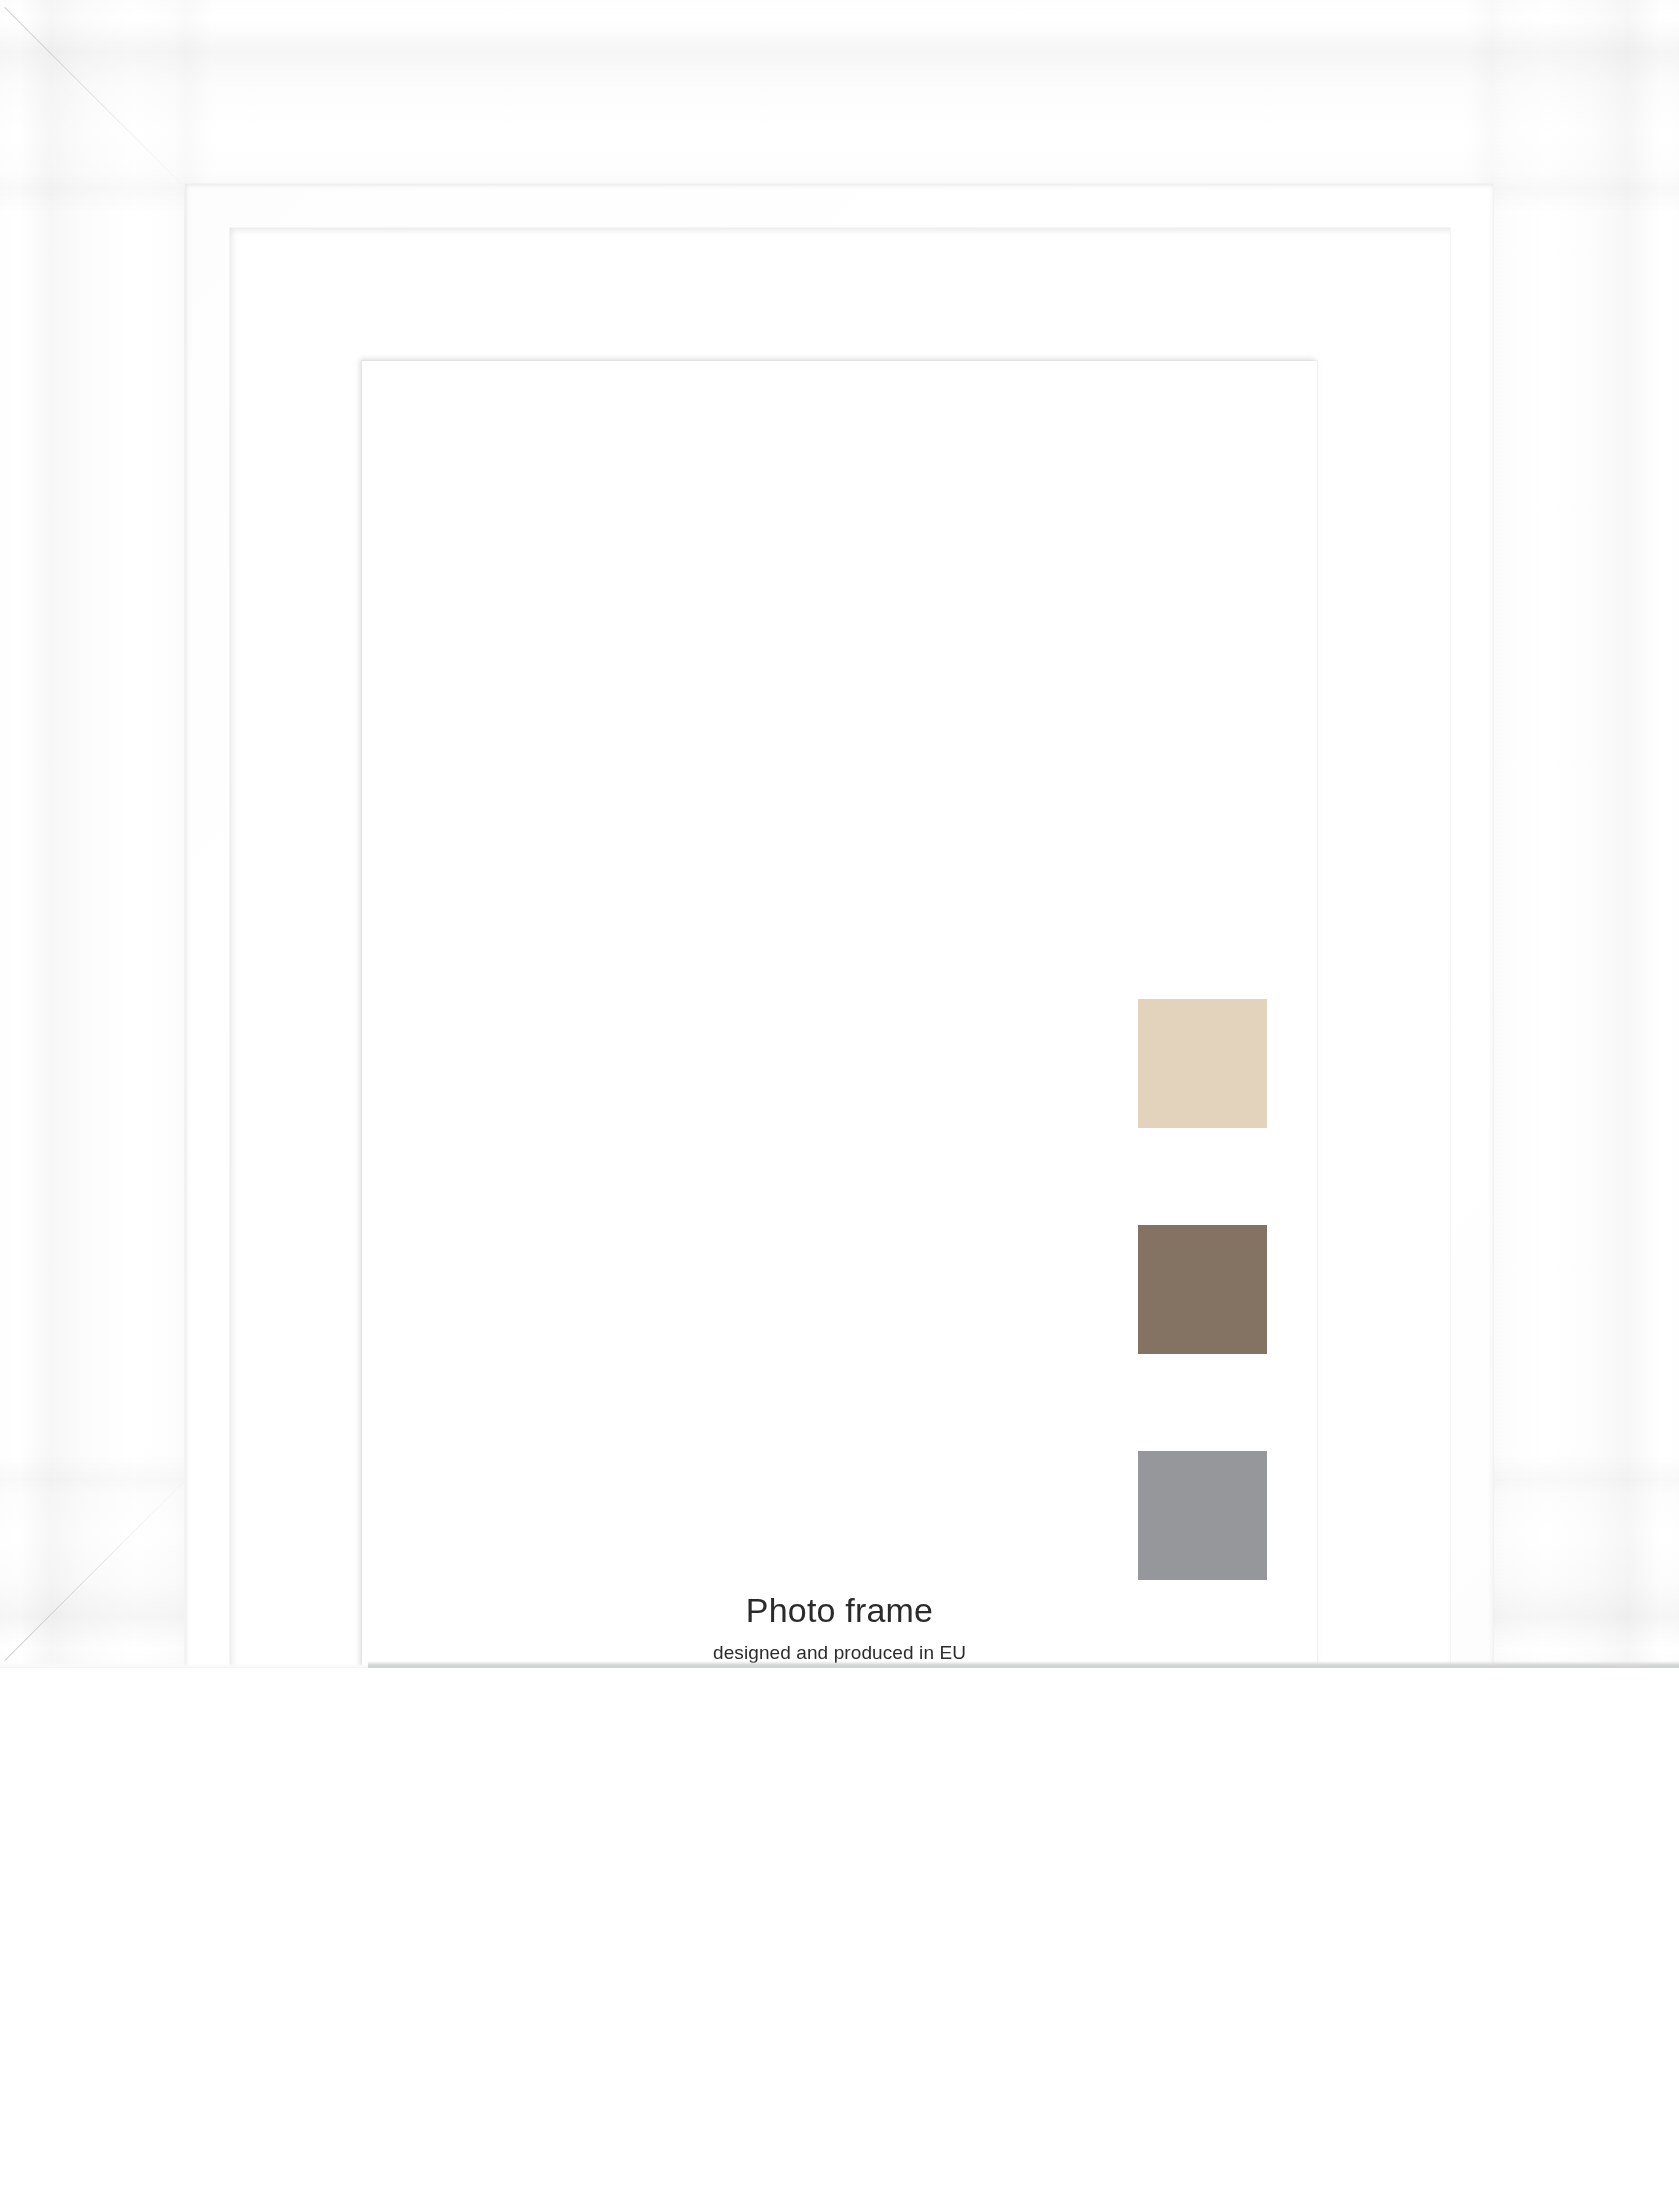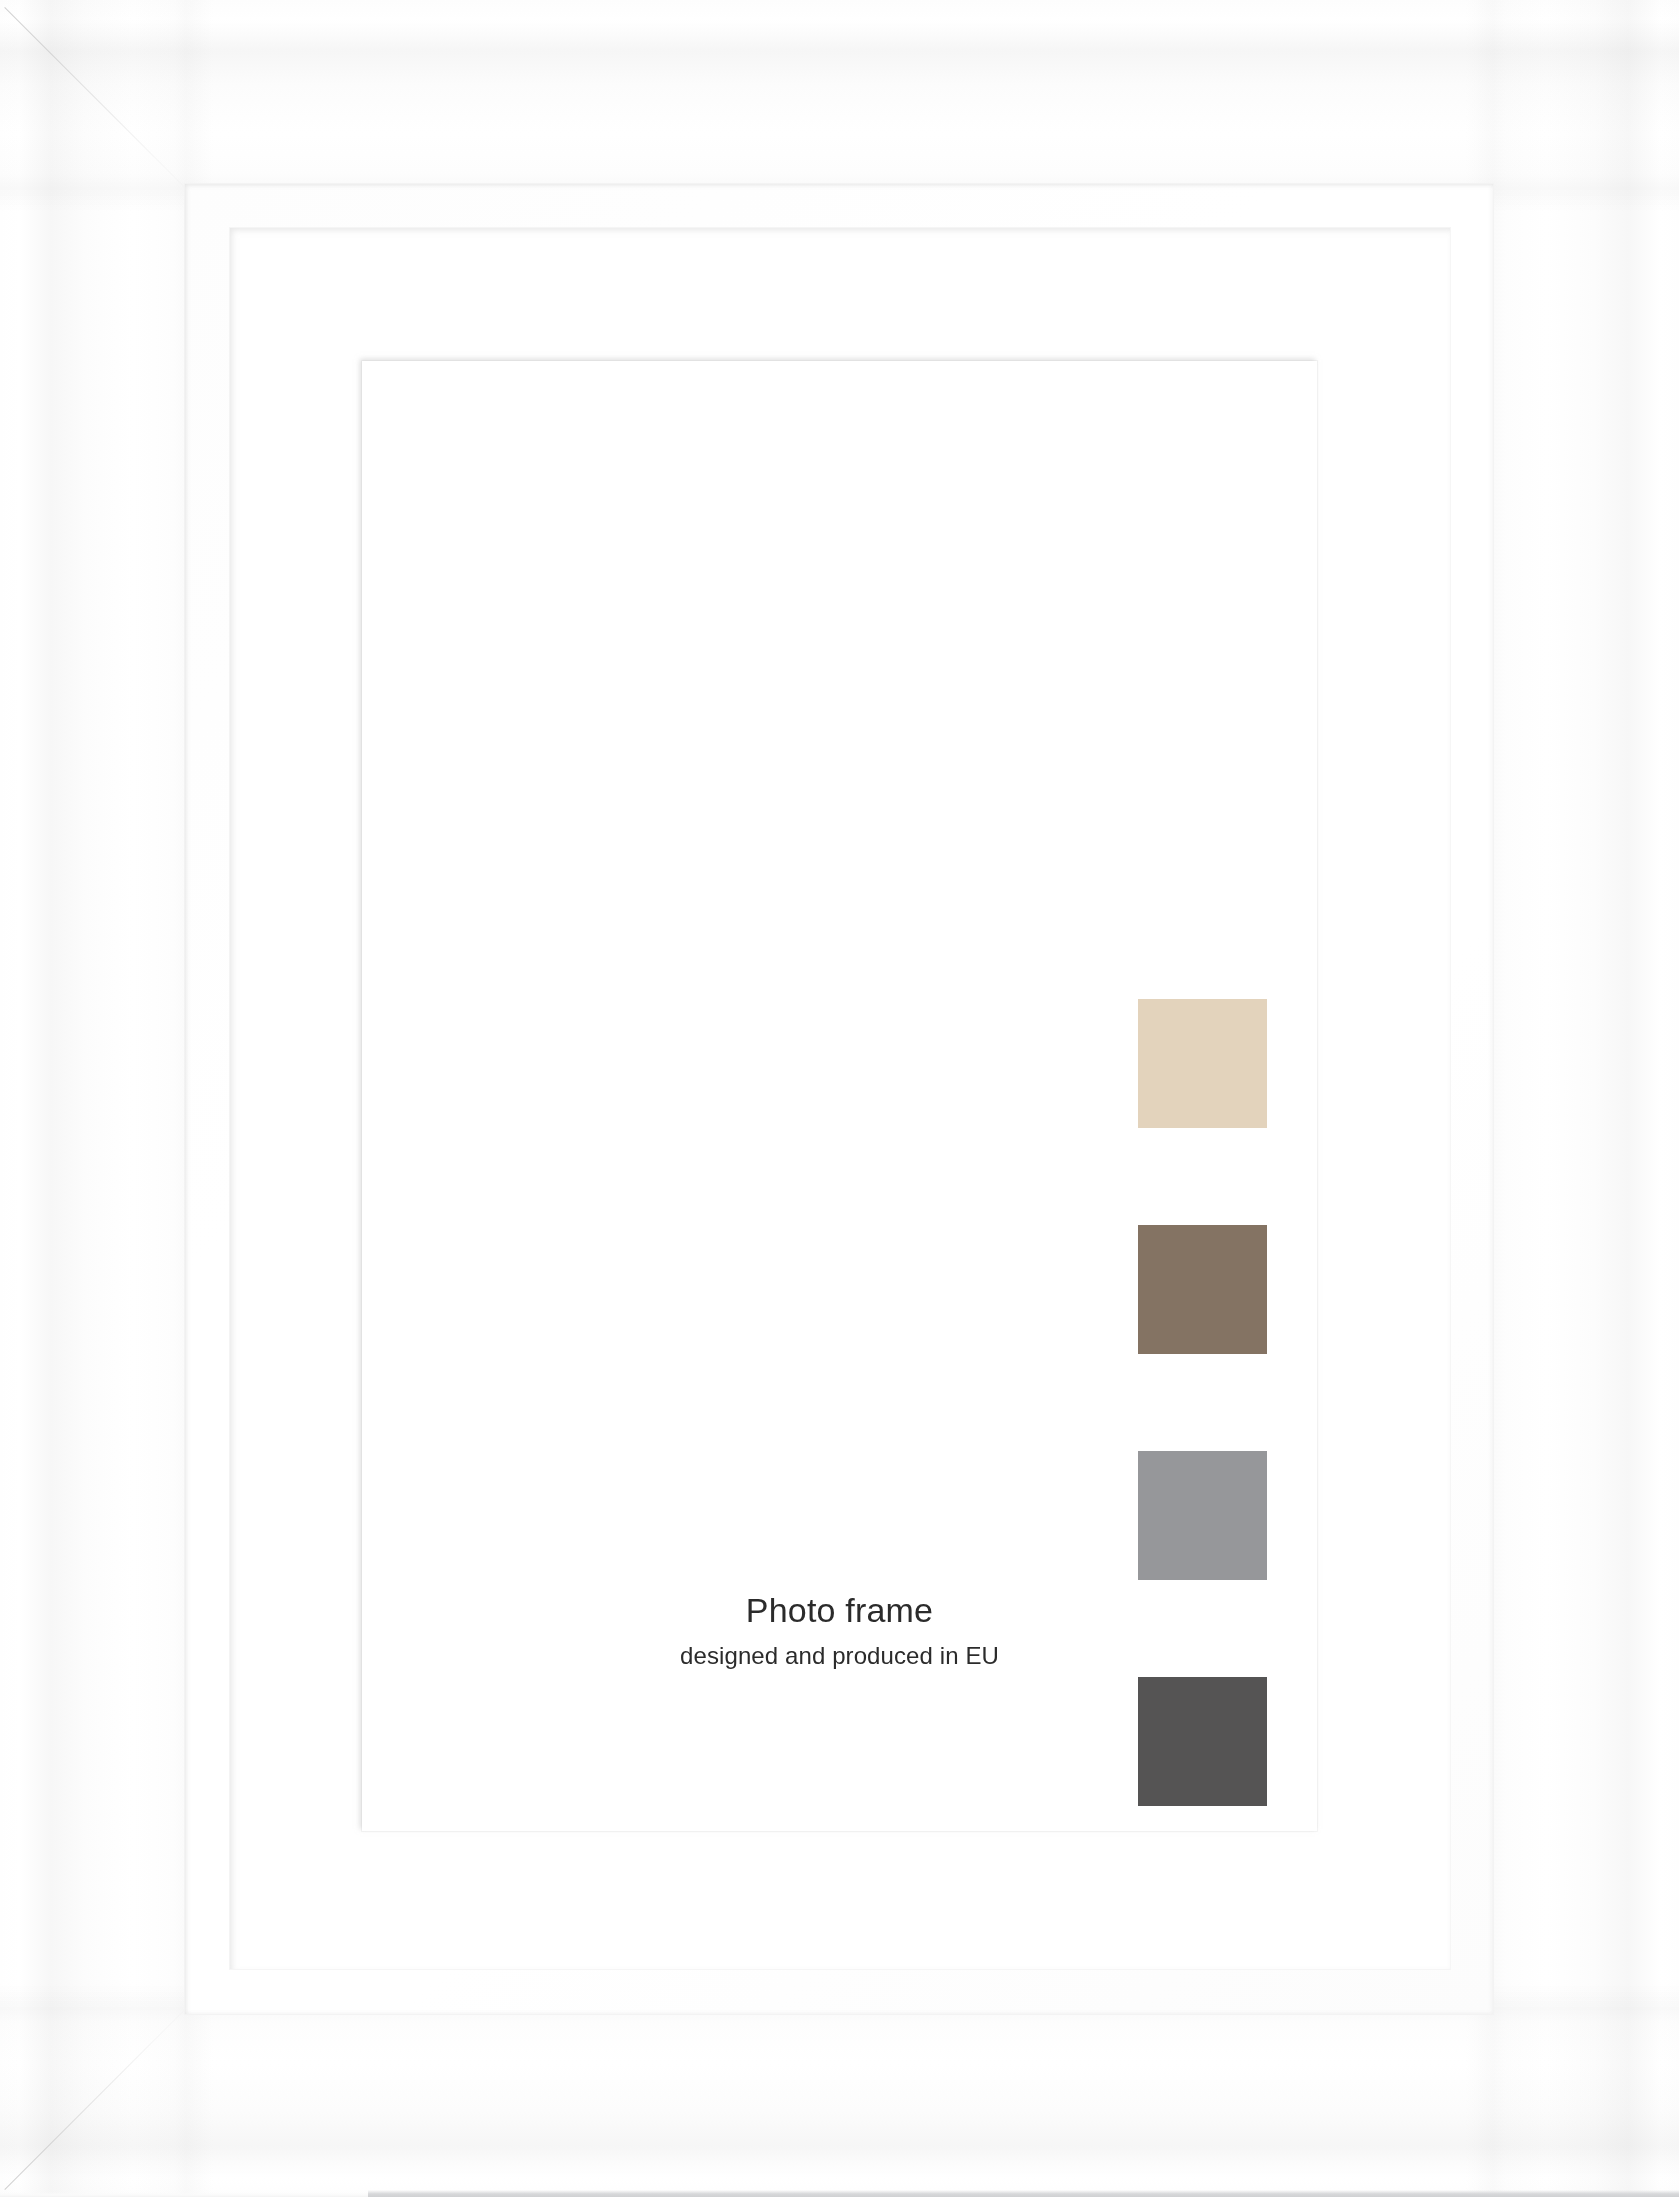--- a/index.html
+++ b/index.html
@@ -7,21 +7,21 @@
     padding: 0;
     background: #ffffff;
   }
   body {
     font-family: "Liberation Sans", sans-serif;
   }
 
   .frame-product-image {
     position: relative;
     width: 1679px;
-    height: 2197px;
+    height: 1668px;
     background: #ffffff;
     overflow: hidden;
   }
 
   
   .frame-moulding {
     position: absolute;
     left: 0;
     top: 0;
     width: 1679px;
@@ -152,21 +152,21 @@
   }
   .caption-title {
     font-size: 34px;
     font-weight: 400;
     letter-spacing: 0.2px;
     line-height: 1.1;
     color: #2b2b2b;
   }
   .caption-subtitle {
     margin-top: 12.4px;
-    font-size: 24px;
+    font-size: 19px;
     font-weight: 400;
     letter-spacing: 0.1px;
     color: #2b2b2b;
   }
 
   
   .bottom-shadow {
     position: absolute;
     left: 368px;
     bottom: 0;

